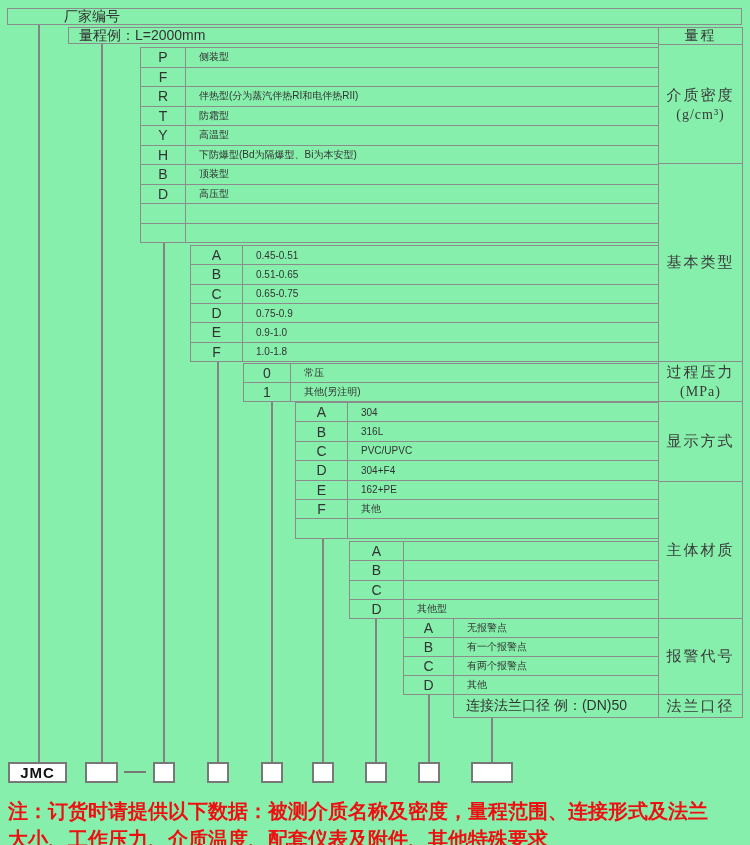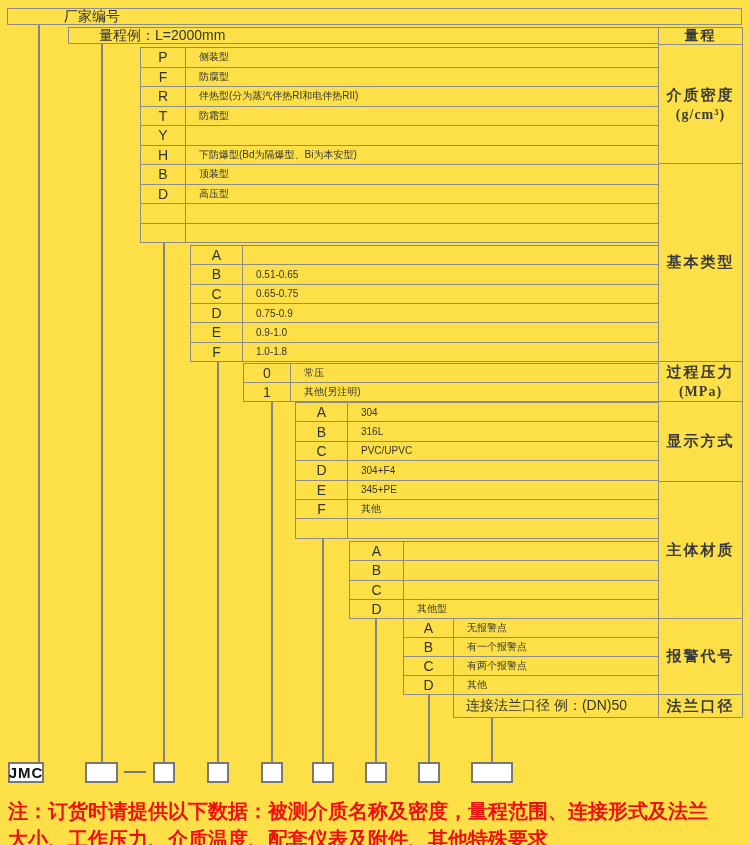--- a/index.html
+++ b/index.html
@@ -1,46 +1,46 @@
 <!DOCTYPE html>
 <html><head>
 <meta charset="utf-8">
 <style>
   * { box-sizing: border-box; margin: 0; padding: 0; }
   html,body { background:#fff; }
   #page {
     position: relative;
     width: 750px;
     height: 845px;
-    background: #fde047;
+    background: #86efac;
     font-family: "Liberation Sans", sans-serif;
     color: #2f2f2f;
     overflow: hidden;
   }
   .abs { position: absolute; }
   
   .vendor-box {
     left:7px; top:8px; width:735px; height:17px;
     border:1px solid #8c8c8c;
     display:flex; align-items:center;
     padding-left:56px; font-size:14px; color:#333;
   }
   
   .range-row {
     left:68px; top:27px; width:590px; height:17px;
     border:1px solid #8c8c8c; border-right:none;
     display:flex; align-items:center;
-    padding-left:30px; font-size:14px; color:#333;
+    padding-left:10px; font-size:14px; color:#333;
   }
   
   .label-col {
     left:658px; top:27px; width:85px; height:691px;
     border:1px solid #8c8c8c;
     font-family:"Liberation Serif", serif;
-    color:#3a3a3a; font-size:15px;font-weight:bold;
+    color:#3a3a3a; font-size:15px;
   }
   .lsec {
     border-bottom:1px solid #8c8c8c;
     display:flex; flex-direction:column; align-items:center; justify-content:center;
     letter-spacing:2px; text-align:center;
   }
   .lsec:last-child { border-bottom:none; }
   .lsec .sub { letter-spacing:1px; font-size:14px; margin-top:2px; }
   
   .tbl {
@@ -130,32 +130,32 @@
     </div>
   </div>
 
   <div class="tbl t1">
     <div class="trow">
         <span class="code">P</span>
         <span class="desc">侧装型</span>
       </div>
     <div class="trow">
         <span class="code">F</span>
-        <span class="desc">防腐型</span>
       </div>
     <div class="trow">
         <span class="code">R</span>
         <span class="desc">伴热型(分为蒸汽伴热RI和电伴热RII)</span>
       </div>
     <div class="trow">
         <span class="code">T</span>
         <span class="desc">防霜型</span>
       </div>
     <div class="trow">
         <span class="code">Y</span>
+        <span class="desc">高温型</span>
       </div>
     <div class="trow">
         <span class="code">H</span>
         <span class="desc">下防爆型(Bd为隔爆型、Bi为本安型)</span>
       </div>
     <div class="trow">
         <span class="code">B</span>
         <span class="desc">顶装型</span>
       </div>
     <div class="trow">
@@ -168,20 +168,21 @@
       </div>
     <div class="trow">
         <span class="code"></span>
         <span class="desc"></span>
       </div>
   </div>
 
   <div class="tbl t2">
     <div class="trow">
         <span class="code">A</span>
+        <span class="desc">0.45-0.51</span>
       </div>
     <div class="trow">
         <span class="code">B</span>
         <span class="desc">0.51-0.65</span>
       </div>
     <div class="trow">
         <span class="code">C</span>
         <span class="desc">0.65-0.75</span>
       </div>
     <div class="trow">
@@ -221,21 +222,21 @@
     <div class="trow">
         <span class="code">C</span>
         <span class="desc">PVC/UPVC</span>
       </div>
     <div class="trow">
         <span class="code">D</span>
         <span class="desc">304+F4</span>
       </div>
     <div class="trow">
         <span class="code">E</span>
-        <span class="desc">345+PE</span>
+        <span class="desc">162+PE</span>
       </div>
     <div class="trow">
         <span class="code">F</span>
         <span class="desc">其他</span>
       </div>
     <div class="trow">
         <span class="code"></span>
         <span class="desc"></span>
       </div>
   </div>
@@ -282,21 +283,21 @@
   <div class="conn" style="left:38px;  top:25px;  height:737px;"></div>
   <div class="conn" style="left:101px; top:44px;  height:718px;"></div>
   <div class="conn" style="left:163px; top:243px; height:519px;"></div>
   <div class="conn" style="left:217px; top:362px; height:400px;"></div>
   <div class="conn" style="left:271px; top:402px; height:360px;"></div>
   <div class="conn" style="left:322px; top:539px; height:223px;"></div>
   <div class="conn" style="left:375px; top:619px; height:143px;"></div>
   <div class="conn" style="left:428px; top:695px; height:67px;"></div>
   <div class="conn" style="left:491px; top:718px; height:44px;"></div>
 
-  <div class="cbox" style="left:8px; width:36px;">
+  <div class="cbox" style="left:8px; width:59px;">
     <span class="model-prefix">JMC</span>
   </div>
   <div class="cbox" style="left:85px;  width:33px;"></div>
   <div class="dash"></div>
   <div class="cbox" style="left:153px; width:22px;"></div>
   <div class="cbox" style="left:207px; width:22px;"></div>
   <div class="cbox" style="left:261px; width:22px;"></div>
   <div class="cbox" style="left:312px; width:22px;"></div>
   <div class="cbox" style="left:365px; width:22px;"></div>
   <div class="cbox" style="left:418px; width:22px;"></div>

